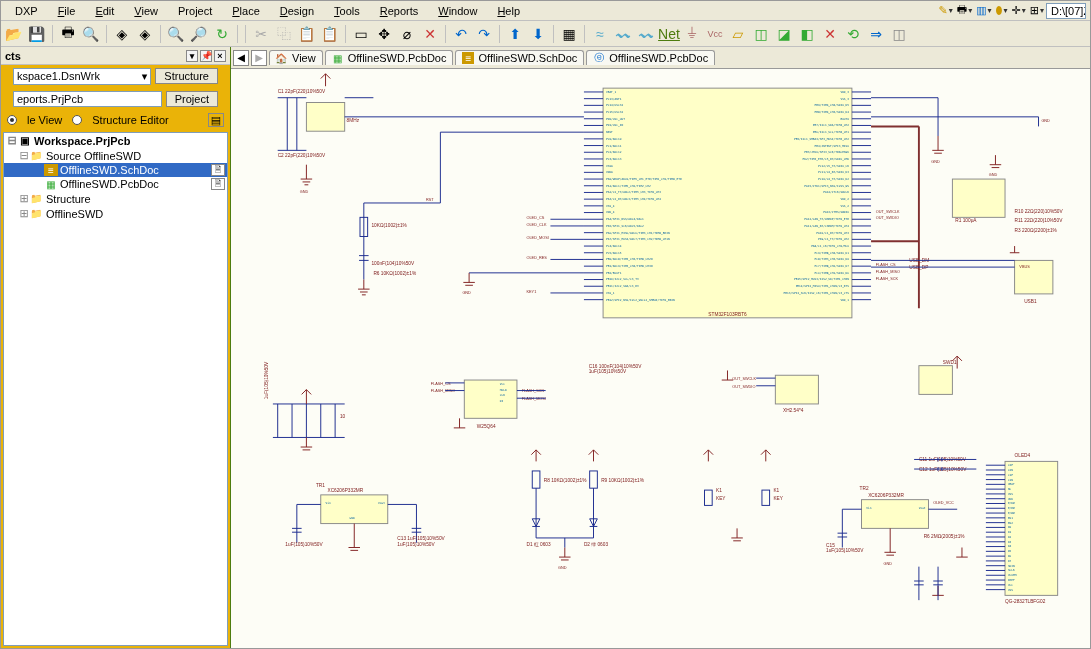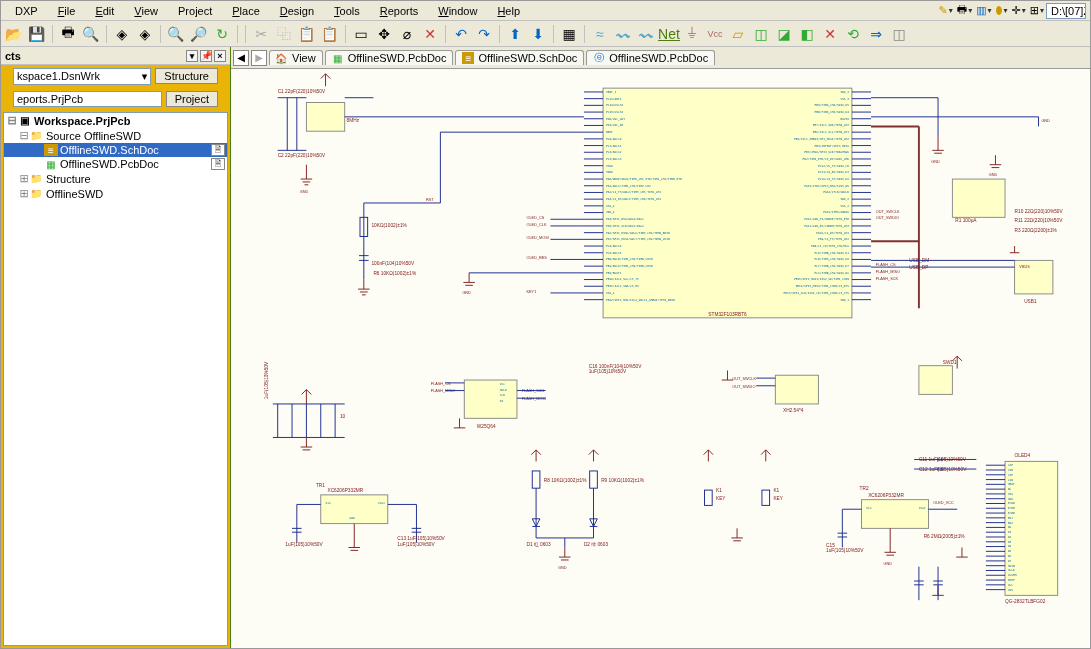--- a/index.html
+++ b/index.html
@@ -164,20 +164,27 @@
           <span>×</span>
         </div>
       </div>
       <div class="sb-row">
         <div class="sb-input"><span>kspace1.DsnWrk</span> <span style="float:right">▾</span></div>
         <div class="sb-btn">Structure</div>
       </div>
       <div class="sb-row">
         <div class="sb-input">eports.PrjPcb</div>
         <div class="sb-btn">Project</div>
+      </div>
+      <div class="radio-row">
+        <span class="radio sel"></span>
+          <span>le View</span>
+        <span class="radio"></span>
+          <span>Structure Editor</span>
+        <span style="margin-left:auto; border:1px solid #888; width:16px; height:14px; text-align:center;">▤</span>
       </div>
       <div class="tree">
         <div class="tree-item bold">
             <span class="tw">⊟</span>
             <span class="ic">▣</span>
             <span class="lbl">Workspace.PrjPcb</span>
           </div>
         <div class="tree-item li1">
             <span class="tw">⊟</span>
             <span class="ic" style="color:#c90">📁</span>

